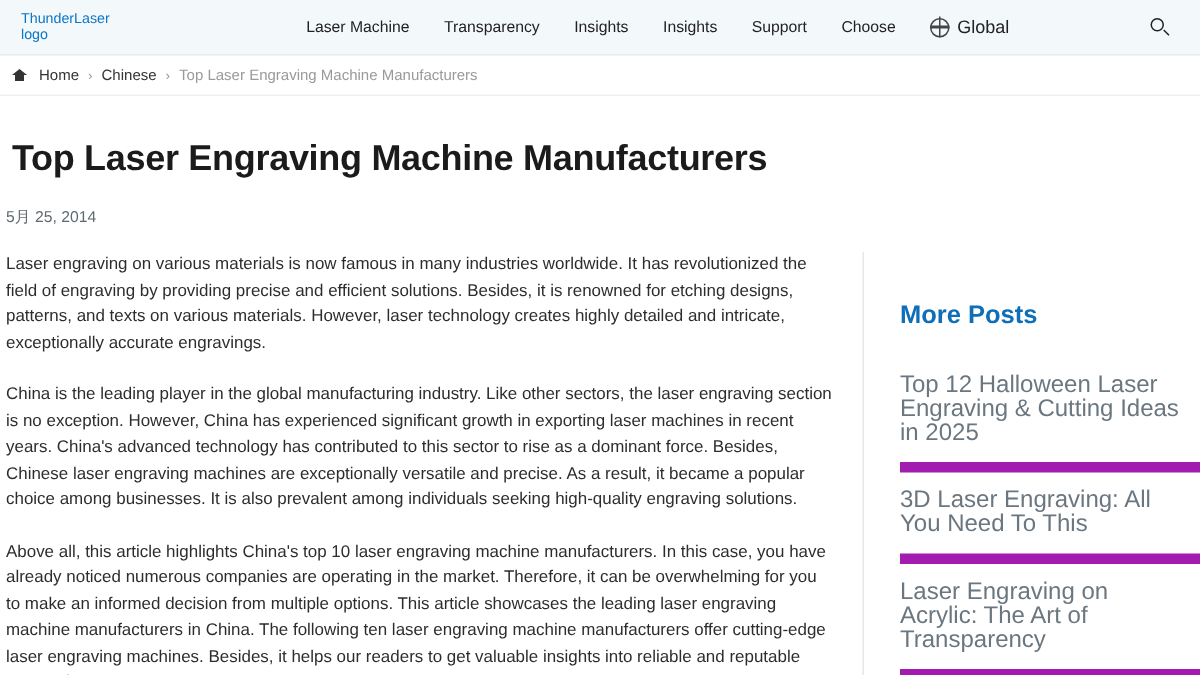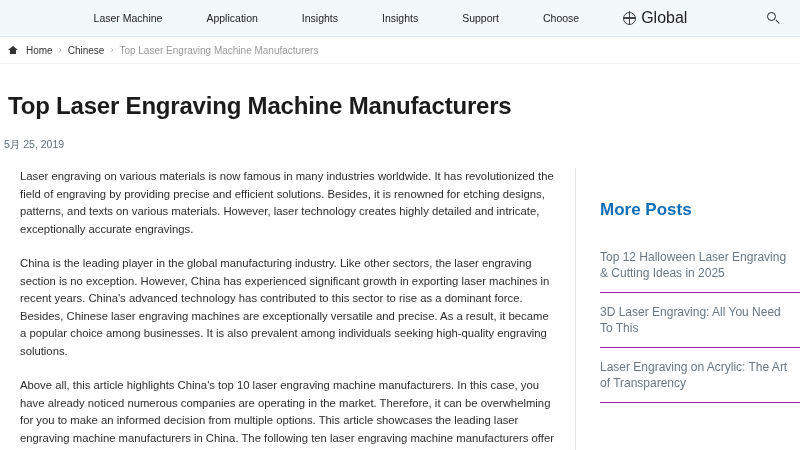--- a/index.html
+++ b/index.html
@@ -33,33 +33,33 @@
     width: 96px;
     flex: 0 0 96px;
   }
   .logo .logo-line2 { display: block; }
 
   .nav {
     flex: 1;
     display: flex;
     align-items: center;
     justify-content: center;
-    gap: 44px;
+    gap: 23px;
     font-size: 10.5px;
     color: #222;
   }
   .nav-item {
     white-space: nowrap;
     cursor: pointer;
   }
   .globe-wrap {
     display: flex;
     align-items: center;
     gap: 5px;
-    font-size: 16px;
+    font-size: 12px;
     color: #222;
   }
   .globe-icon {
     width: 11px;
     height: 11px;
     border-radius: 50%;
     border: 1.2px solid #444;
     position: relative;
     display: inline-block;
   }
@@ -182,56 +182,60 @@
   .article {
     width: 565px;
     flex: 0 0 565px;
     padding: 0 10px 0 4px;
     box-sizing: border-box;
   }
   .article p {
     font-size: 11.3px;
     line-height: 17.5px;
     color: #2d2d2d;
-    margin: 0 0 17px 16px;
+    margin: 0 0 17px 0;
   }
 
   
   .sidebar {
     flex: 1;
     margin-left: 10px;
     border-left: 1px solid #e7e7e7;
     padding: 20px 0 0 24px;
     box-sizing: border-box;
     min-height: 260px;
   }
   .sidebar-title {
     font-size: 17px;
     font-weight: bold;
     color: #0e6fb8;
     margin: 12px 17px 18px 0;
   }
   .post-item {
-    font-size: 12px;
+    font-size: 16px;
     line-height: 16px;
     color: #6b7780;
     padding: 11px 10px 11px 0;
-    border-bottom: 1px solid #a21caf;
+    border-bottom: 7px solid #a21caf;
     cursor: pointer;
   }
   .post-item:first-of-type { padding-top: 0; }
 </style>
 </head>
 <body>
 
 <div class="header">
+  <div class="logo">
+    <span>ThunderLaser</span>
+    <span class="logo-line2">logo</span>
+  </div>
 
   <div class="nav">
     <span class="nav-item">Laser Machine</span>
-    <span class="nav-item">Application</span>
+    <span class="nav-item">Transparency</span>
     <span class="nav-item">Insights</span>
     <span class="nav-item">Insights</span>
     <span class="nav-item">Support</span>
     <span class="nav-item">Choose</span>
     <span class="globe-wrap">
       <span class="globe-icon"></span>
       <span>Global</span>
     </span>
   </div>
 
@@ -243,21 +247,21 @@
   <span class="crumb-link">Home</span>
   <span class="crumb-sep">›</span>
   <span class="crumb-link">Chinese</span>
   <span class="crumb-sep">›</span>
   <span class="crumb-current">Top Laser Engraving Machine Manufacturers</span>
 </div>
 
 <div class="title-area">
   <h1 class="page-title">Top Laser Engraving Machine Manufacturers</h1>
 </div>
-<p class="date">5月 25, 2019</p>
+<p class="date">5月 25, 2014</p>
 
 <div class="content-wrap">
   <div class="article">
     <p>Laser engraving on various materials is now famous in many industries worldwide. It has revolutionized the field of engraving by providing precise and efficient solutions. Besides, it is renowned for etching designs, patterns, and texts on various materials. However, laser technology creates highly detailed and intricate, exceptionally accurate engravings.</p>
     <p>China is the leading player in the global manufacturing industry. Like other sectors, the laser engraving section is no exception. However, China has experienced significant growth in exporting laser machines in recent years. China's advanced technology has contributed to this sector to rise as a dominant force. Besides, Chinese laser engraving machines are exceptionally versatile and precise. As a result, it became a popular choice among businesses. It is also prevalent among individuals seeking high-quality engraving solutions.</p>
     <p>Above all, this article highlights China's top 10 laser engraving machine manufacturers. In this case, you have already noticed numerous companies are operating in the market. Therefore, it can be overwhelming for you to make an informed decision from multiple options. This article showcases the leading laser engraving machine manufacturers in China. The following ten laser engraving machine manufacturers offer cutting-edge laser engraving machines. Besides, it helps our readers to get valuable insights into reliable and reputable companies.</p>
   </div>
 
   <div class="sidebar">
     <div class="sidebar-title">More Posts</div>

